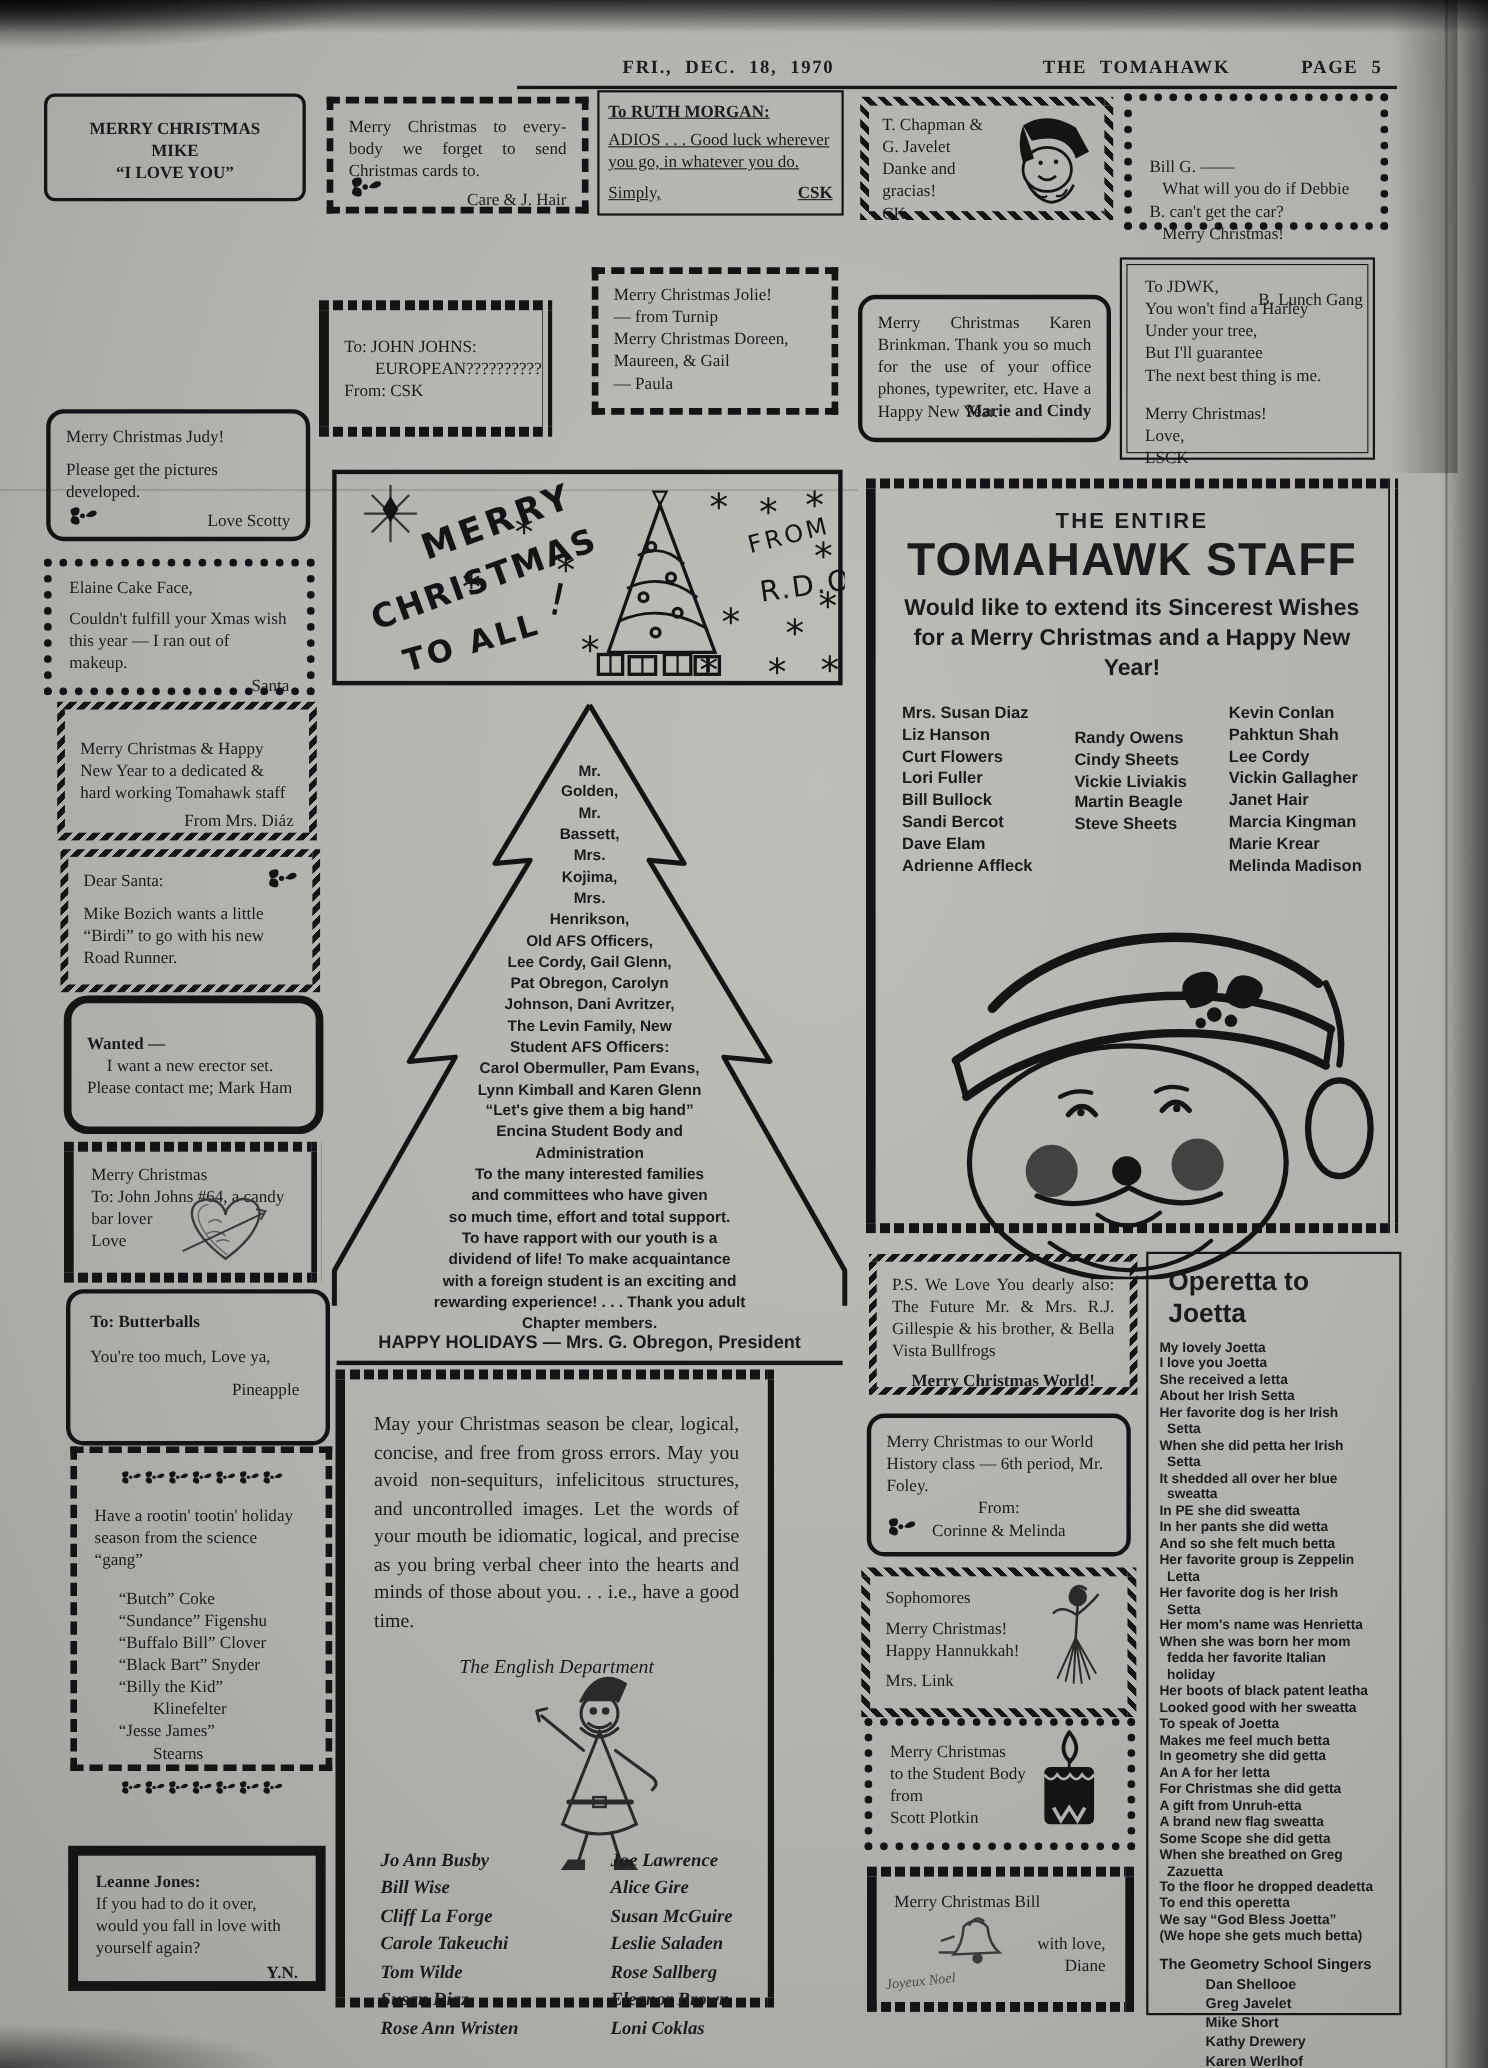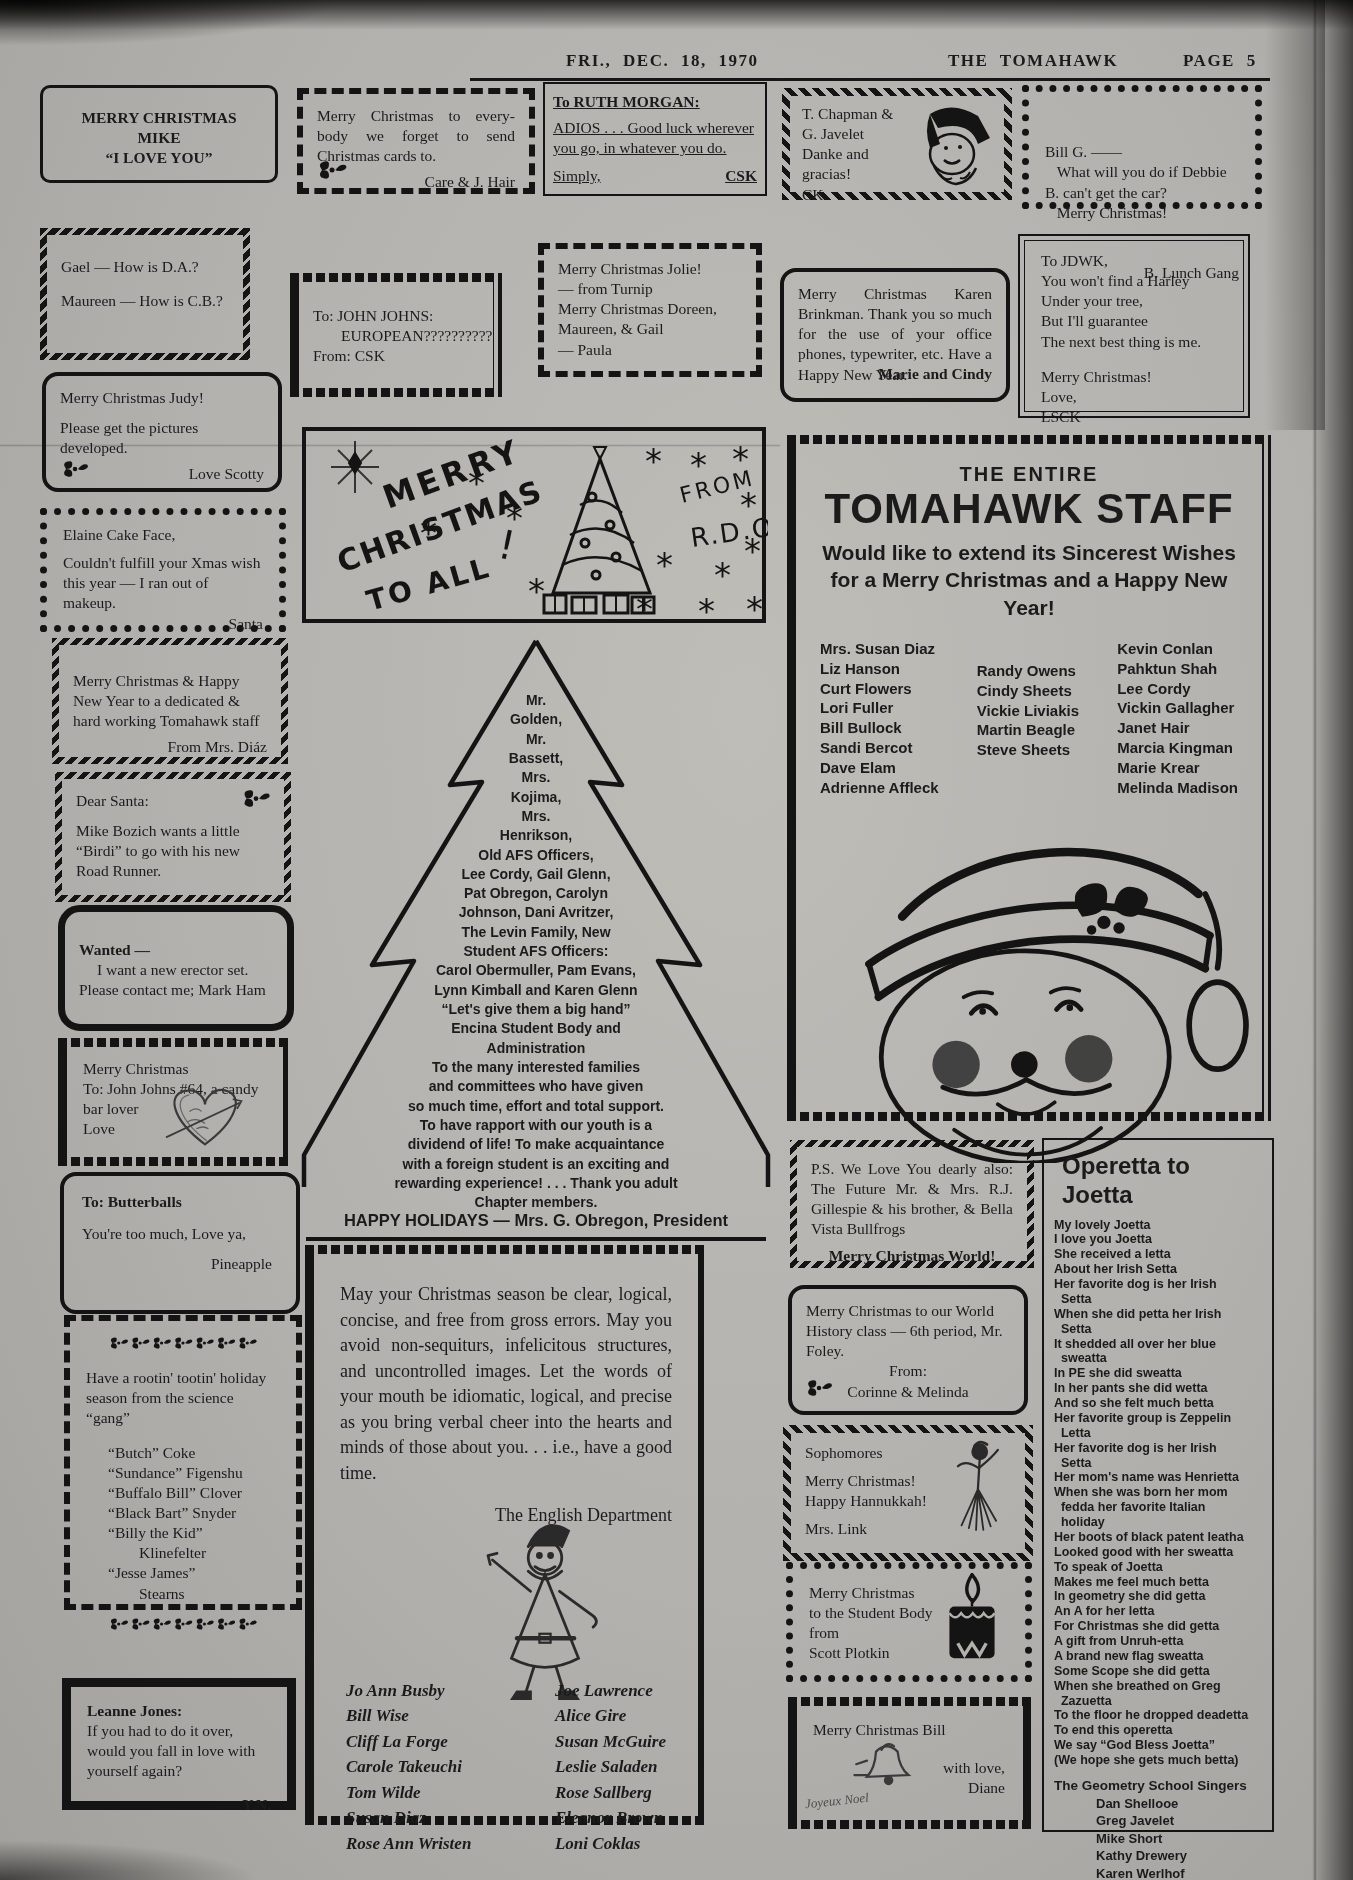--- a/index.html
+++ b/index.html
@@ -59,21 +59,21 @@
   .staff-cols .c2{margin-top:22px;}
 
   
   .op-title{font:bold 24px/1.2 "Liberation Sans",sans-serif;margin:4px 0 8px 8px;}
   .pl{font:bold 12.5px/1.19 "Liberation Sans",sans-serif;white-space:pre-wrap;}
   .op-singers-title{font:bold 13.5px/1.3 "Liberation Sans",sans-serif;margin-top:9px;}
   .sgl{font:bold 13px/1.35 "Liberation Sans",sans-serif;padding-left:42px;}
 
   
   .eng-body{font-size:18px;text-align:justify;line-height:1.42;}
-  .eng-sig{text-align:right;font-size:18px;margin-top:18px;}
+  .eng-sig{text-align:center;font-size:18px;margin-top:18px;font-style:italic;}
   .eng-cols{display:flex;justify-content:space-between;margin-top:150px;padding:0 6px;position:relative;}
   .enl{font-style:italic;font-size:17px;line-height:1.5;font-weight:bold;}
 
   .rdo-svg text{font-family:"DejaVu Sans",sans-serif;fill:#141414;}
 </style>
 </head>
 <body>
 
 <div class="page">
 
@@ -144,26 +144,20 @@
       <path d="M34,62 q8,16 22,18 q14,-2 20,-16" fill="none" stroke="#141414" stroke-width="2.5"></path>
       <path d="M40,70 q6,8 12,4 M60,74 q6,2 10,-6" fill="none" stroke="#141414" stroke-width="2"></path>
     </svg>
   </div>
 
   <div class="bx b-dots pre" style="left:1022px;top:85px;width:240px;height:124px;padding:10px 16px;">
     <div><div class="ln pre">Bill G. ——</div><div class="ln pre">   What will you do if Debbie</div><div class="ln pre">B. can't get the car?</div><div class="ln pre">   Merry Christmas!</div></div>
     <div class="sig" style="margin-top:0;">B. Lunch Gang</div>
   </div>
 
-  <div class="bx b-bars" style="left:40px;top:228px;width:210px;height:132px;padding-top:22px;">
-    <div style="display:flex;flex-direction:column;gap:14px;">
-        <div class="ln">Gael — How is D.A.?</div>
-        <div class="ln">Maureen — How is C.B.?</div>
-      </div>
-  </div>
 
   <div class="bx b-chain" style="left:290px;top:273px;width:212px;height:124px;padding-top:24px;">
     <div>To:  JOHN JOHNS:</div>
     <div style="padding-left:28px;">EUROPEAN??????????</div>
     <div class="tr" style="padding-right:20px;">From: CSK</div>
   </div>
 
   <div class="bx b-diamond" style="left:538px;top:243px;width:224px;height:134px;padding:10px 14px;">
     <div>Merry Christmas Jolie!</div>
     <div class="tr">— from Turnip</div>
@@ -276,21 +270,21 @@
           <use href="#hol" x="160"></use>
           <use href="#hol" x="200"></use>
           <use href="#hol" x="240"></use>
       </svg>
     </div>
   </div>
 
   <div class="bx b-heavy" style="left:62px;top:1678px;width:234px;height:132px;padding:14px 16px;">
     <div class="b">Leanne Jones:</div>
     <div>If you had to do it over, would you fall in love with yourself again?</div>
-    <div class="sig b" style="margin-top:13px;">Y.N.</div>
+    <div class="sig b" style="margin-top:2px;">Y.N.</div>
   </div>
 
   <div style="position:absolute;left:300px;top:425px;width:468px;height:200px;">
     <svg class="rdo-svg" width="468" height="200" viewBox="0 0 468 200">
       <rect x="4" y="4" width="460" height="192" fill="none" stroke="#141414" stroke-width="4"></rect>
       <g stroke="#141414" stroke-width="2">
         <path d="M55,42 l0,-26 M55,42 l0,26 M55,42 l-24,0 M55,42 l24,0 M55,42 l-17,-17 M55,42 l17,17 M55,42 l-17,17 M55,42 l17,-17" opacity=".8"></path>
         <path d="M55,28 l6,10 l-6,10 l-6,-10 Z" fill="#141414"></path>
       </g>
       <text x="88" y="84" font-size="32" transform="rotate(-20 88 84)" style="font-weight:bold;letter-spacing:4px;">MERRY</text>

